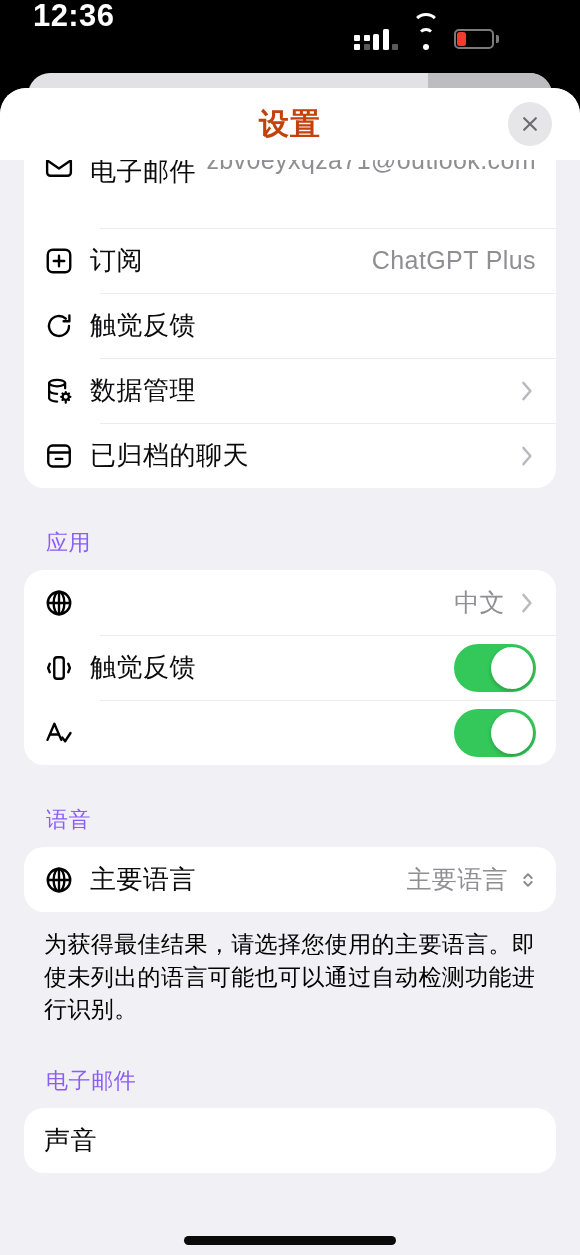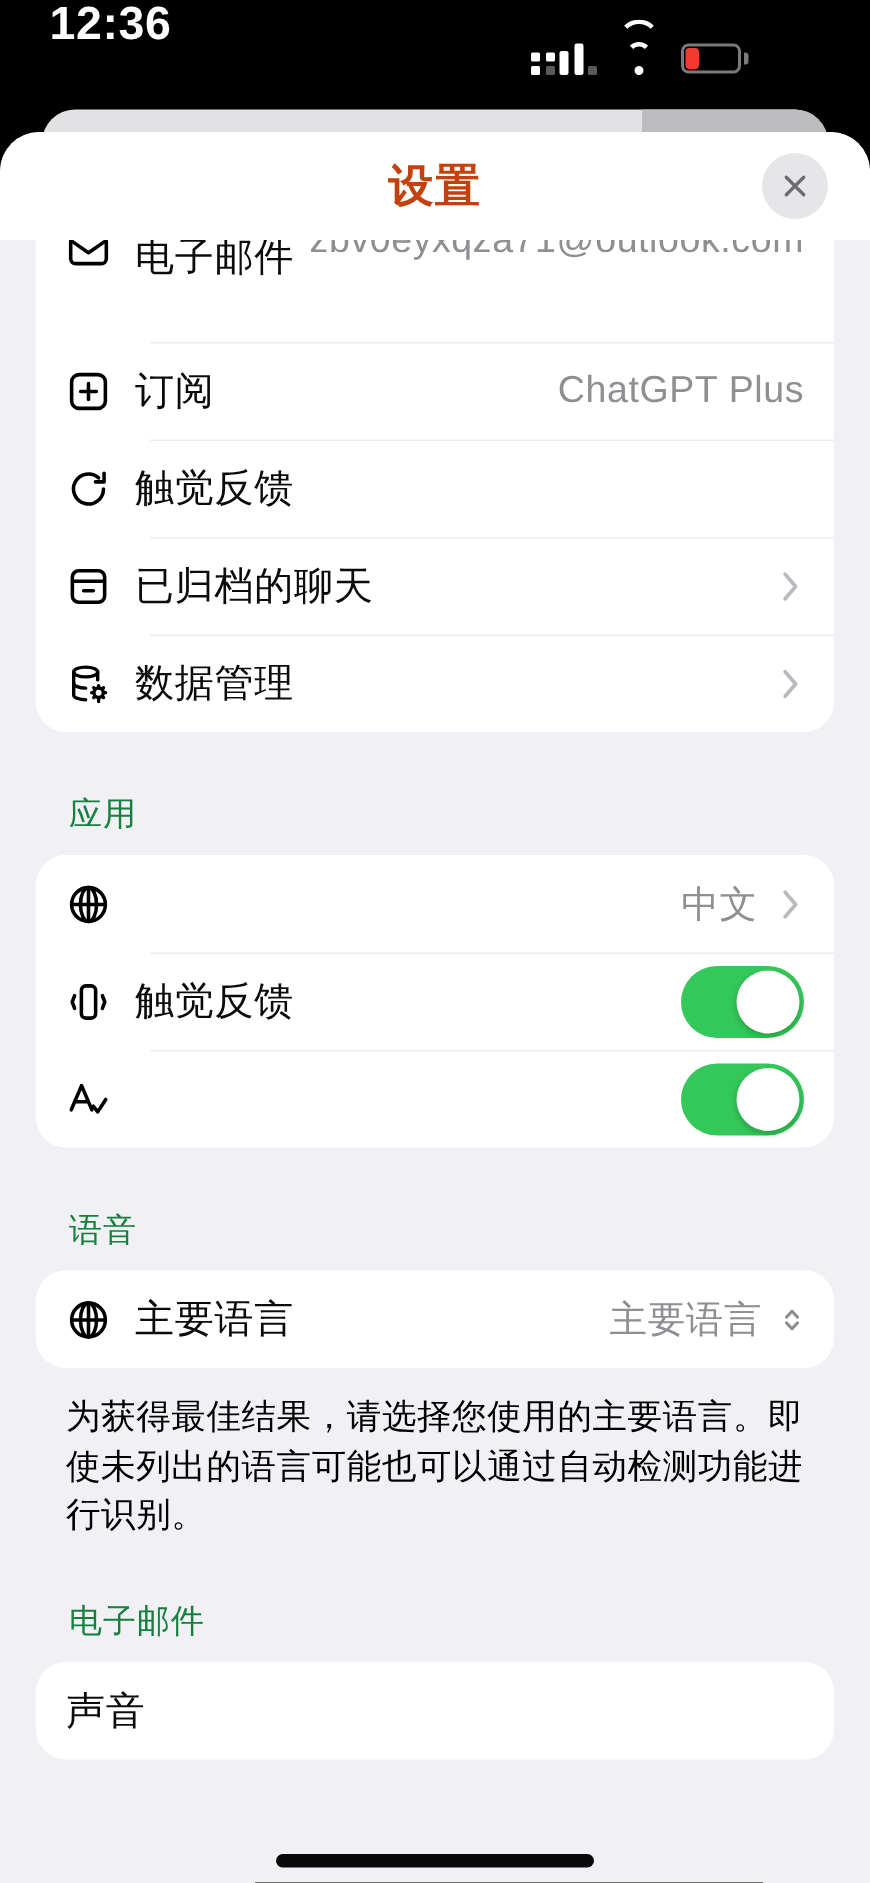--- a/index.html
+++ b/index.html
@@ -113,21 +113,21 @@
   .toggle {
     width:82px; height:48px; border-radius:24px; background:#34c759;
     position:relative; flex:0 0 auto; cursor:pointer; border:none;
   }
   .toggle .knob {
     position:absolute; top:3px; right:3px; width:42px; height:42px; border-radius:50%;
     background:#fff; box-shadow:0 2px 4px rgba(0,0,0,.22);
   }
 
   .section-label {
-    font-size:22px; color:#15803d; letter-spacing:.6px;
+    font-size:22px; color:#8b5cf6; letter-spacing:.6px;
     padding:0 0 12px 22px; margin-top:40px;
   }
   .footnote {
     font-size:23px; color:#000000; line-height:1.42; letter-spacing:.4px;
     padding:16px 12px 0 20px;
   }
 
   
   .row.email { min-height:84px; align-items:flex-start; padding-top:0; }
   .row.email .row-icon { padding-top:8px; }
@@ -227,54 +227,54 @@
               </svg>
             </div>
             <div class="row-label">触觉反馈</div>
             <div class="row-spacer"></div>
             <div class="row-value"></div>
           </div>
 
 
           <div class="row">
             <div class="row-icon">
-              <svg viewBox="0 0 24 24" fill="none" stroke="#000" stroke-width="1.9" stroke-linecap="round" stroke-linejoin="round">
-                <rect x="3.4" y="3.6" width="17.2" height="16.8" rx="3.4"></rect>
-                <path d="M3.6 9.2h16.8"></path>
-                  <path d="M9.4 14.3h5.2"></path>
-              </svg>
-            </div>
-            <div class="row-label">已归档的聊天</div>
-            <div class="row-spacer"></div>
-            <div class="chev">
-              <svg viewBox="0 0 12 24" fill="none" stroke="currentColor" stroke-width="2.1" stroke-linecap="round" stroke-linejoin="round">
-                  <path d="M2.5 5l6 7-6 7"></path>
-                </svg>
-            </div>
-          </div>
-
-          <div class="row">
-            <div class="row-icon">
               <svg viewBox="0 0 24 24" fill="none" stroke="#000" stroke-width="1.8" stroke-linecap="round" stroke-linejoin="round">
                 <ellipse cx="10.5" cy="5.6" rx="6.4" ry="2.6"></ellipse>
                 <path d="M4.1 5.6v12.2c0 1.4 2.9 2.6 6.4 2.6"></path>
                 <path d="M16.9 5.6v4.2"></path>
                 <path d="M4.1 11.6c0 1.4 2.9 2.6 6.4 2.6"></path>
                 <circle cx="17.4" cy="16.6" r="2.5"></circle>
                 <path d="M17.4 12.9v1M17.4 20.3v1M21.1 16.6h-1M14.7 16.6h-1M20 14l-.7.7M15.5 18.5l-.7.7M20 19.2l-.7-.7M15.5 14.7l-.7-.7"></path>
               </svg>
             </div>
             <div class="row-label">数据管理</div>
             <div class="row-spacer"></div>
             <div class="chev">
               <svg viewBox="0 0 12 24" fill="none" stroke="currentColor" stroke-width="2.1" stroke-linecap="round" stroke-linejoin="round">
                   <path d="M2.5 5l6 7-6 7"></path>
                 </svg>
             </div>
           </div>
+
+          <div class="row">
+            <div class="row-icon">
+              <svg viewBox="0 0 24 24" fill="none" stroke="#000" stroke-width="1.9" stroke-linecap="round" stroke-linejoin="round">
+                <rect x="3.4" y="3.6" width="17.2" height="16.8" rx="3.4"></rect>
+                <path d="M3.6 9.2h16.8"></path>
+                  <path d="M9.4 14.3h5.2"></path>
+              </svg>
+            </div>
+            <div class="row-label">已归档的聊天</div>
+            <div class="row-spacer"></div>
+            <div class="chev">
+              <svg viewBox="0 0 12 24" fill="none" stroke="currentColor" stroke-width="2.1" stroke-linecap="round" stroke-linejoin="round">
+                  <path d="M2.5 5l6 7-6 7"></path>
+                </svg>
+            </div>
+          </div>
         </div>
 
         <div class="section-label">应用</div>
         <div class="card">
 
           <div class="row">
             <div class="row-icon">
               <svg viewBox="0 0 24 24" fill="none" stroke="#000" stroke-width="1.9">
                 <circle cx="12" cy="12" r="9"></circle>
                   <path d="M3 12h18"></path>

